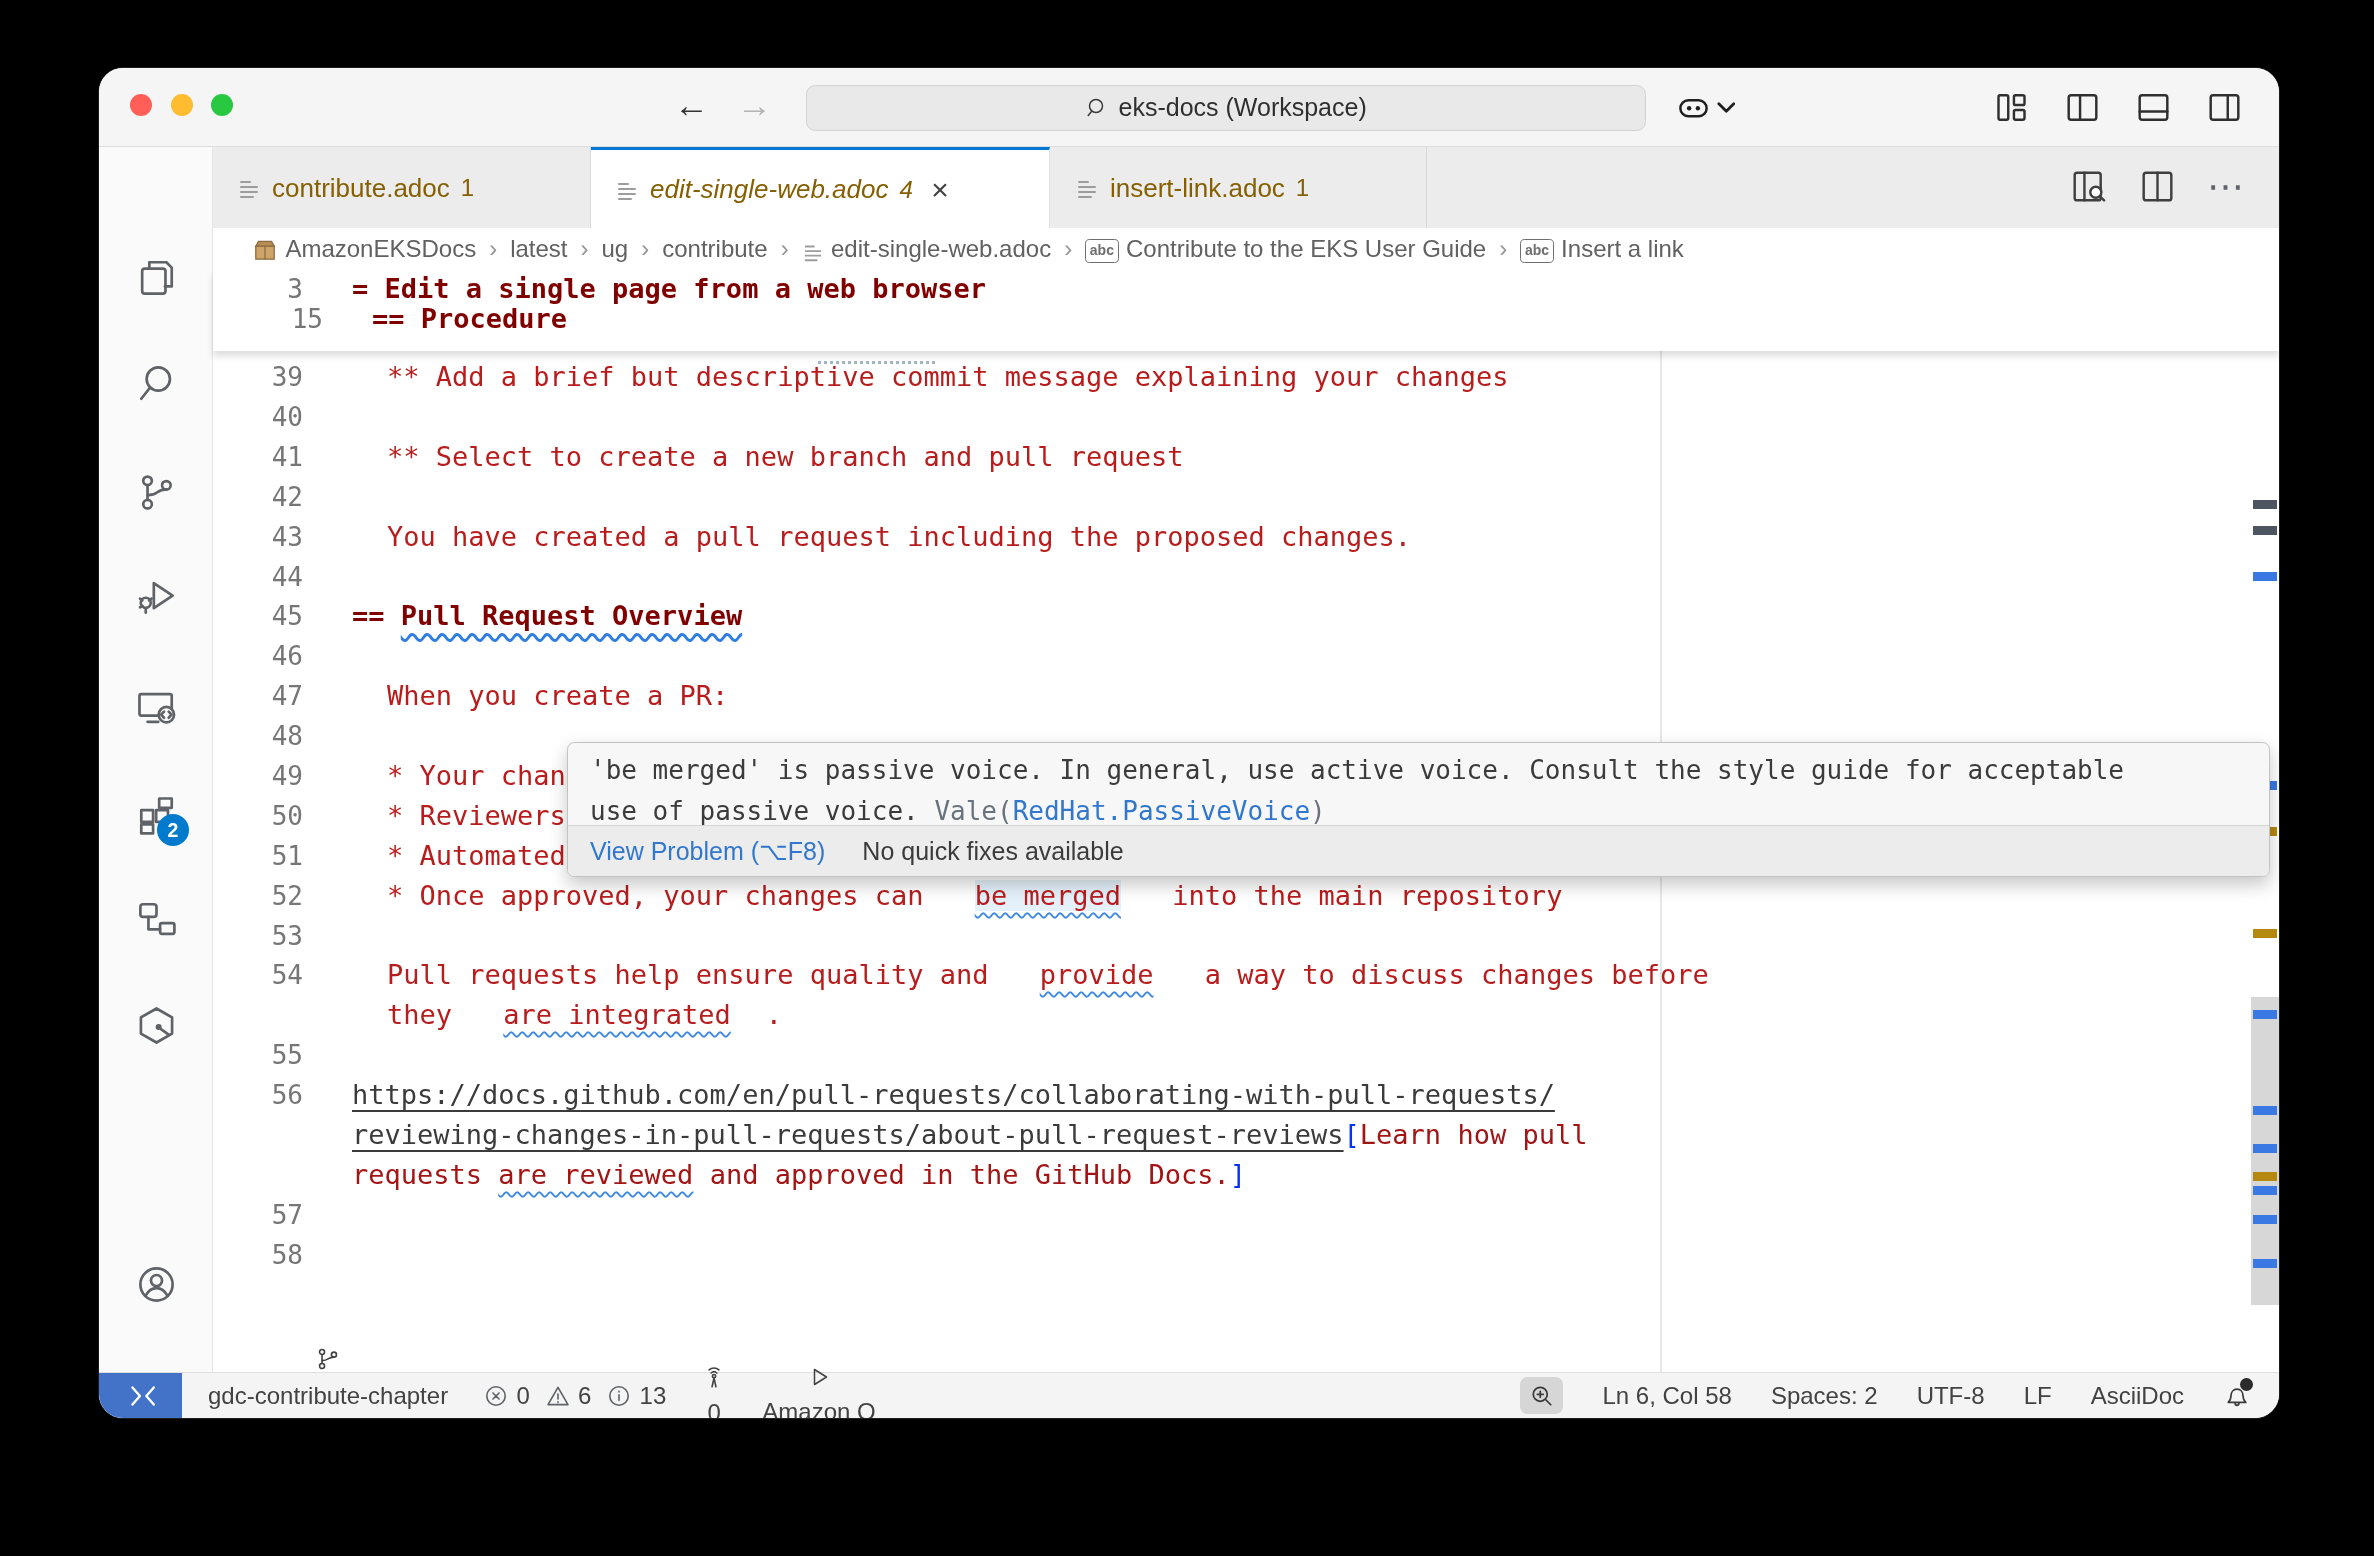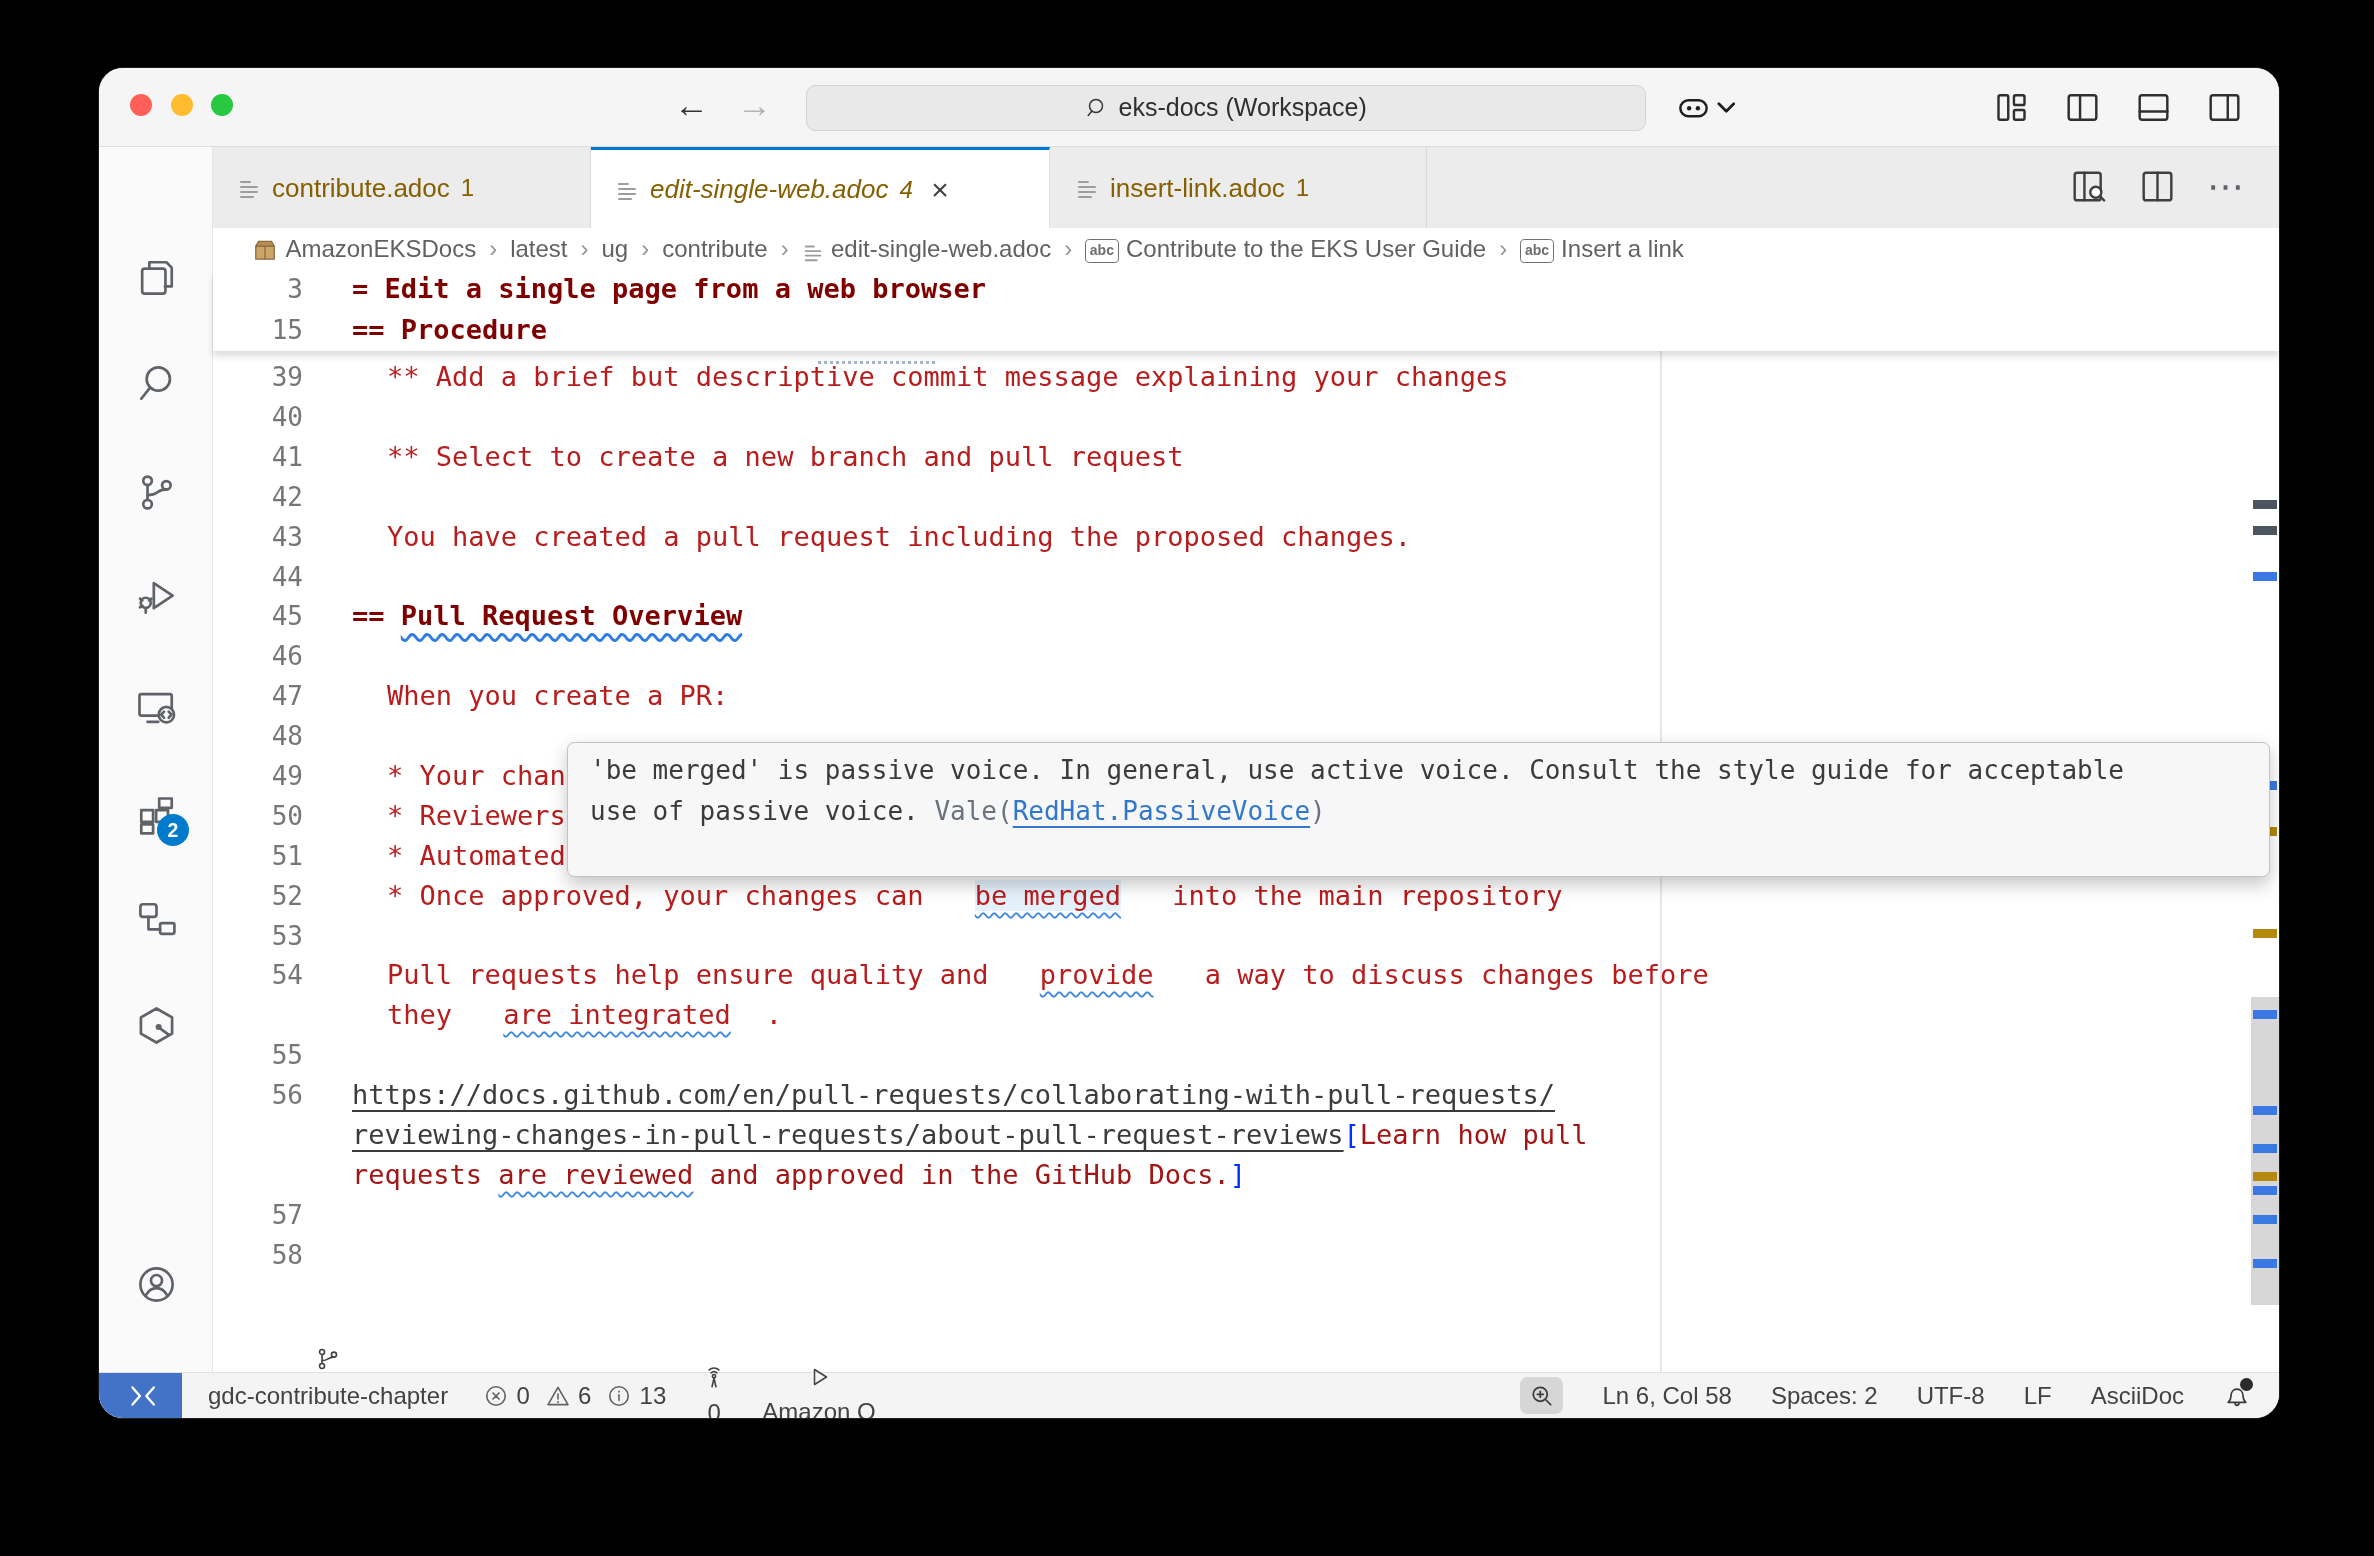--- a/index.html
+++ b/index.html
@@ -383,21 +383,21 @@
     <span class="bc-item">
       <span class="abc">abc</span>
       <span>Insert a link</span>
     </span>
   </div>
 
   <div class="editor-area">
     <div class="ruler"></div>
     <div class="sticky">
         <div class="row" style="top: 0px;"><span class="num">3</span><span class="code heading">= Edit a single page from a web browser</span></div>
-        <div class="row" style="top: 41px;"><span class="num">15</span><span class="code heading">== Procedure</span></div>
+        <div class="row" style="top: 30px; margin-left: 20px;"><span class="num">15</span><span class="code heading">== Procedure</span></div>
       </div>
     <div class="peek-squiggle"></div>
     <div>
         <div class="row" style="top: 88px;"><span class="num">39</span><span class="code"><span class="seg plain">** Add a brief but descriptive commit message explaining your changes</span></span></div>
         <div class="row" style="top: 128px;"><span class="num">40</span></div>
         <div class="row" style="top: 168px;"><span class="num">41</span><span class="code"><span class="seg plain">** Select to create a new branch and pull request</span></span></div>
         <div class="row" style="top: 208px;"><span class="num">42</span><span class="code"></span></div>
         <div class="row" style="top: 248px;"><span class="num">43</span><span class="code"><span class="seg plain">You have created a pull request including the proposed changes.</span></span></div>
         <div class="row" style="top: 288px;"><span class="num">44</span><span class="code"></span></div>
         <div class="row" style="top: 327px;"><span class="num">45</span><span class="code"><span class="seg heading">== </span><span class="seg heading sq">Pull Request Overview</span></span></div>
@@ -431,20 +431,24 @@
         <div class="ov-mark ov-blue" style="top: 875px;"></div>
         <div class="ov-mark ov-gold" style="top: 903px;"></div>
         <div class="ov-mark ov-blue" style="top: 917px;"></div>
         <div class="ov-mark ov-blue" style="top: 946px;"></div>
         <div class="ov-mark ov-blue" style="top: 990px;"></div>
       </div>
   </div>
 
   <div class="tooltip">
     <div class="tt-msg"><span>'be merged' is passive voice. In general, use active voice. Consult the style guide for acceptable</span><br><span>use of passive voice. </span><span class="tt-dim"><span>Vale(</span><span class="tt-link">RedHat.PassiveVoice</span><span>)</span></span></div>
+    <div class="tt-footer">
+      <span class="tt-action">View Problem (⌥F8)</span>
+      <span class="tt-nofix">No quick fixes available</span>
+    </div>
   </div>
 
   <div class="statusbar">
     <div class="remote" style="background:#4273c8">
       <svg width="32" height="32" viewBox="0 0 30 26">
           <g class="ic" style="stroke:#fff;stroke-width:2.2">
         <path d="M7 5l7 8-7 8"></path>
             <path d="M27 5l-7 8 7 8"></path>
           </g>
         </svg>

